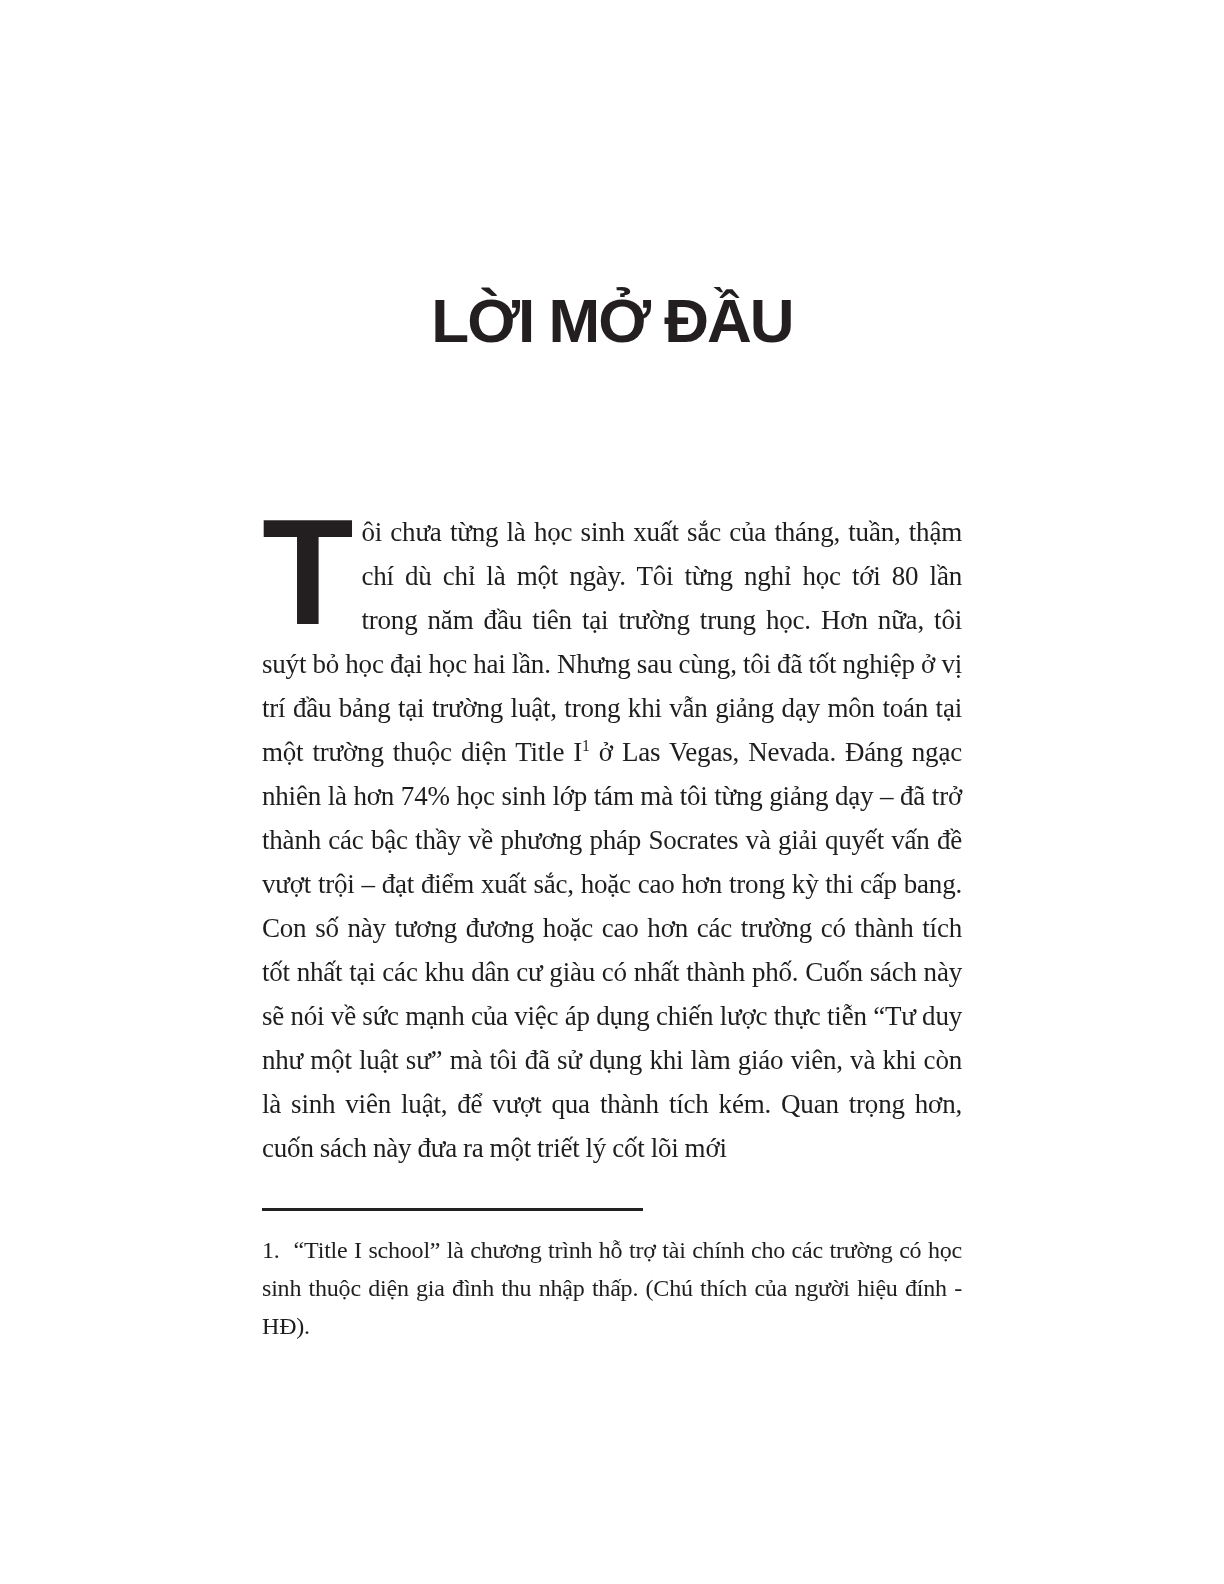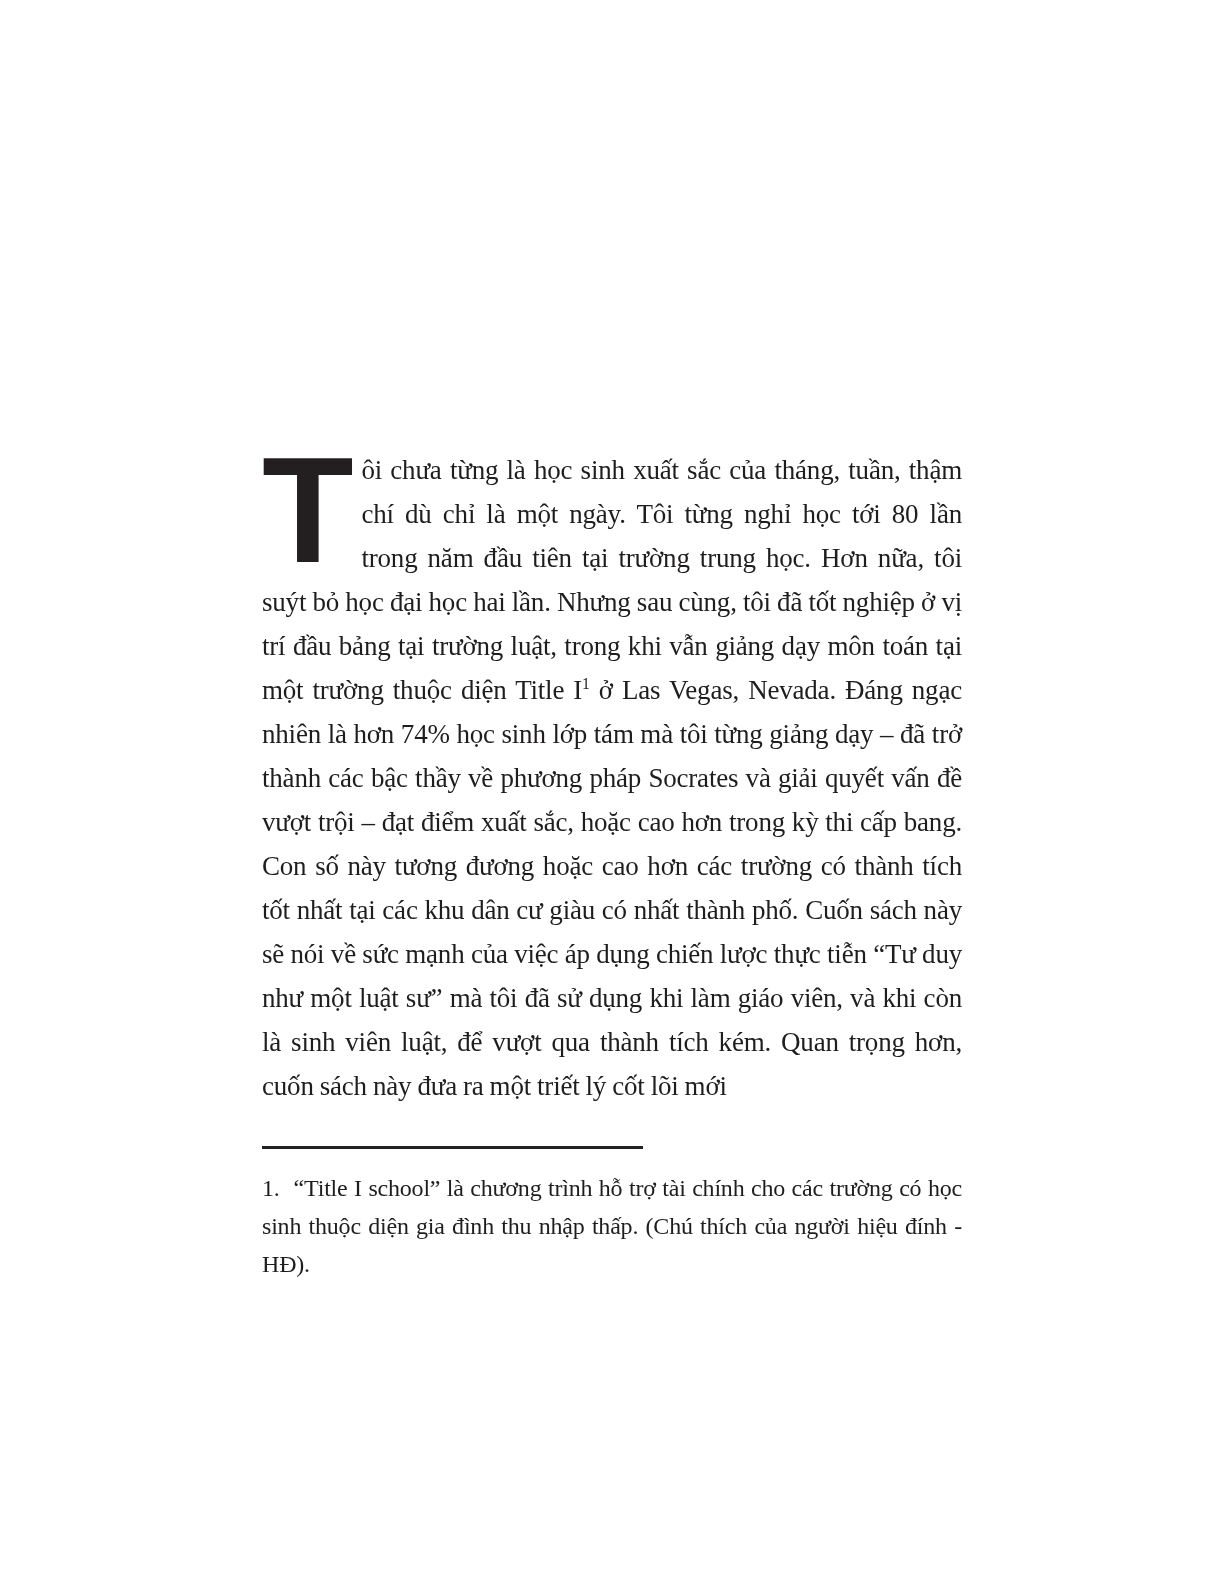--- a/index.html
+++ b/index.html
@@ -72,20 +72,21 @@
   }
   .fn-marker {
     margin-right: 14px;
   }
 </style>
 </head>
 <body>
 
 <div class="page">
 
+  <h1 class="chapter-title">LỜI MỞ ĐẦU</h1>
 
   <div class="body-col">
 
     <p class="body-text"><span class="dropcap">T</span><span>ôi chưa từng là học sinh xuất sắc của tháng, tuần, thậm chí dù chỉ là một ngày. Tôi từng nghỉ học tới 80 lần trong năm đầu tiên tại trường trung học. Hơn nữa, tôi suýt bỏ học đại học hai lần. Nhưng sau cùng, tôi đã tốt nghiệp ở vị trí đầu bảng tại trường luật, trong khi vẫn giảng dạy môn toán tại một trường thuộc diện Title I</span><sup class="fnref">1</sup><span> ở Las Vegas, Nevada. Đáng ngạc nhiên là hơn 74% học sinh lớp tám mà tôi từng giảng dạy – đã trở thành các bậc thầy về phương pháp Socrates và giải quyết vấn đề vượt trội – đạt điểm xuất sắc, hoặc cao hơn trong kỳ thi cấp bang. Con số này tương đương hoặc cao hơn các trường có thành tích tốt nhất tại các khu dân cư giàu có nhất thành phố. Cuốn sách này sẽ nói về sức mạnh của việc áp dụng chiến lược thực tiễn “Tư duy như một luật sư” mà tôi đã sử dụng khi làm giáo viên, và khi còn là sinh viên luật, để vượt qua thành tích kém. Quan trọng hơn, cuốn sách này đưa ra một triết lý cốt lõi mới</span></p>
 
     <div class="fn-rule"></div>
 
     <p class="footnote"><span class="fn-marker">1.</span><span>“Title I school” là chương trình hỗ trợ tài chính cho các trường có học sinh thuộc diện gia đình thu nhập thấp. (Chú thích của người hiệu đính - HĐ).</span></p>
 
   </div>

